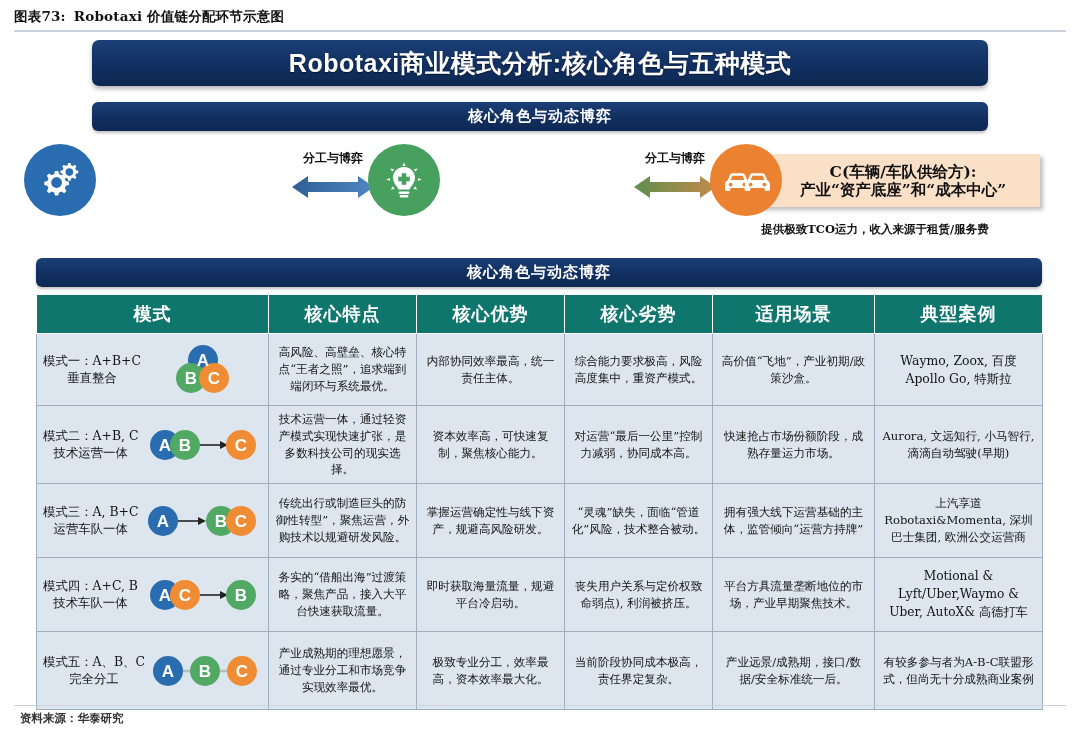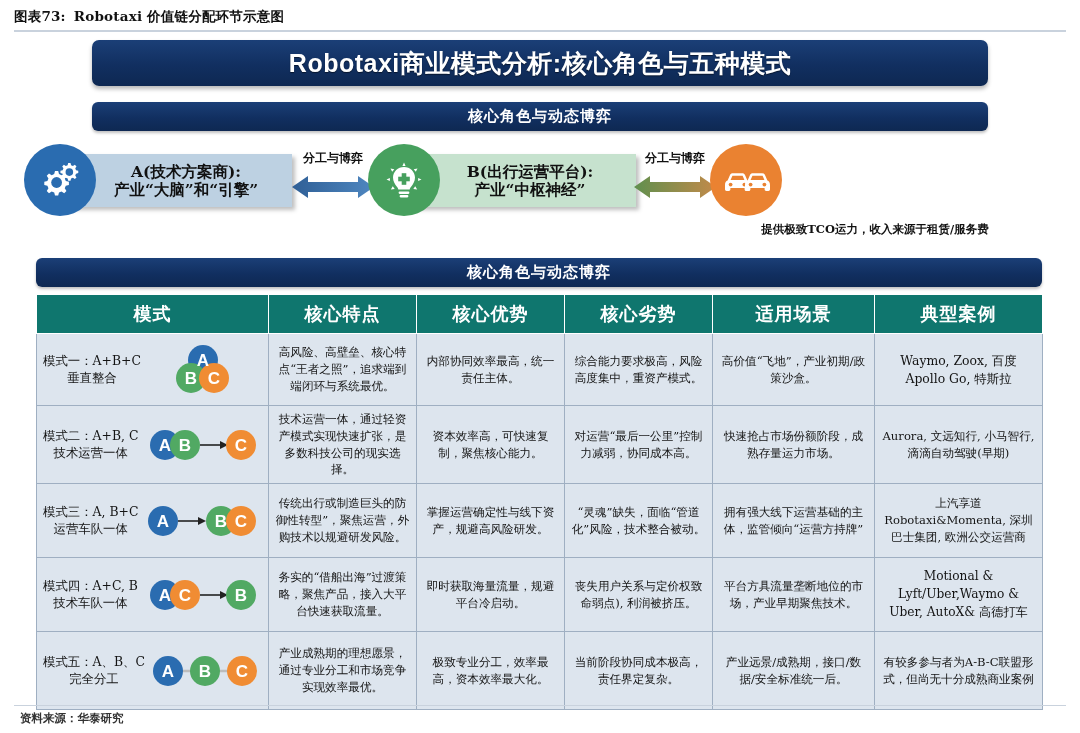--- a/index.html
+++ b/index.html
@@ -140,24 +140,20 @@
   <span>Robotaxi商业模式分析:核心角色与五种模式</span>
 </div>
 
 <div id="subbanner1">
   <span>核心角色与动态博弈</span>
 </div>
 
 <div id="roles">
 
   <div class="role-group" style="left:24px;width:268px;">
-    <div class="role-box" style="left:36px;width:232px;background:#bdd1e2;">
-      <div class="l1">A(技术方案商):</div>
-      <div class="l2">产业“大脑”和“引擎”</div>
-    </div>
     <div class="role-circle" style="background:#2a6cb0;">
       <svg width="46" height="46" viewBox="0 0 46 46">
         <g fill="#ffffff">
           <path d="M18 14 l3.2 0 .8 3.1 2.5 1.05 2.7-1.7 2.25 2.25 -1.7 2.7 1.05 2.5 3.1 .8 0 3.2 -3.1 .8 -1.05 2.5 1.7 2.7 -2.25 2.25 -2.7-1.7 -2.5 1.05 -.8 3.1 -3.2 0 -.8-3.1 -2.5-1.05 -2.7 1.7 -2.25-2.25 1.7-2.7 -1.05-2.5 -3.1-.8 0-3.2 3.1-.8 1.05-2.5 -1.7-2.7 2.25-2.25 2.7 1.7 2.5-1.05z"></path>
           <circle cx="19.6" cy="25.5" r="5.4" fill="#2a6cb0"></circle>
           <path d="M31.2 6 l2.3 0 .58 2.25 1.82 .76 1.96-1.23 1.63 1.63 -1.23 1.96 .76 1.82 2.25 .58 0 2.3 -2.25 .58 -.76 1.82 1.23 1.96 -1.63 1.63 -1.96-1.23 -1.82 .76 -.58 2.25 -2.3 0 -.58-2.25 -1.82-.76 -1.96 1.23 -1.63-1.63 1.23-1.96 -.76-1.82 -2.25-.58 0-2.3 2.25-.58 .76-1.82 -1.23-1.96 1.63-1.63 1.96 1.23 1.82-.76z"></path>
           <circle cx="32.35" cy="15.1" r="3.8" fill="#2a6cb0"></circle>
         </g>
       </svg>
     </div>
@@ -170,24 +166,20 @@
         <linearGradient id="ga1" x1="0" y1="0" x2="1" y2="0">
           <stop offset="0%" stop-color="#2f5f96"></stop>
             <stop offset="100%" stop-color="#4f87c0"></stop>
         </linearGradient>
       </defs>
       <polygon points="0,17 16,6 16,12 66,12 66,6 82,17 66,28 66,22 16,22 16,28" fill="url(#ga1)"></polygon>
     </svg>
   </div>
 
   <div class="role-group" style="left:368px;width:268px;">
-    <div class="role-box" style="left:36px;width:232px;background:#c6e2ce;">
-      <div class="l1">B(出行运营平台):</div>
-      <div class="l2">产业“中枢神经”</div>
-    </div>
     <div class="role-circle" style="background:#47a05e;">
       <svg width="48" height="48" viewBox="0 0 48 48">
         <g fill="#ffffff">
           <path d="M24 11 c-6.1 0-11 4.7-11 10.6 0 3.9 2 6.7 3.7 8.9 .9 1.2 1.5 2.1 1.6 3.1 l11.4 0 c.1-1 .7-1.9 1.6-3.1 1.7-2.2 3.7-5 3.7-8.9 C35 15.7 30.1 11 24 11z"></path>
           <rect x="18.6" y="35.6" width="10.8" height="2.3" rx="1.1"></rect>
           <rect x="19.6" y="39.1" width="8.8" height="2.3" rx="1.1"></rect>
           <path d="M24 6.5 l1.6 3.6 -3.2 0z"></path>
           <path d="M10.5 12.6 l3.8 .7 -2.1 2.4z"></path>
           <path d="M37.5 12.6 l-1.7 3.1 -2.1-2.4z"></path>
           <path d="M6.5 23.5 l3.4-1.6 0 3.2z"></path>
@@ -208,20 +200,24 @@
         <linearGradient id="ga2" x1="0" y1="0" x2="1" y2="0">
           <stop offset="0%" stop-color="#5f8f4e"></stop>
             <stop offset="100%" stop-color="#c28a4a"></stop>
         </linearGradient>
       </defs>
       <polygon points="0,17 16,6 16,12 66,12 66,6 82,17 66,28 66,22 16,22 16,28" fill="url(#ga2)"></polygon>
     </svg>
   </div>
 
   <div class="role-group" style="left:710px;width:330px;">
+    <div class="role-box" style="left:36px;width:294px;background:#fbe0c8;">
+      <div class="l1">C(车辆/车队供给方):</div>
+      <div class="l2">产业“资产底座”和“成本中心”</div>
+    </div>
     <div class="role-circle" style="background:#ea8231;">
       <svg width="50" height="44" viewBox="0 0 50 44">
         <g fill="#ffffff">
           <path d="M4 27 c0-2.4 1-3.9 2.6-4.5 l2.4-5.4 c.5-1.2 1.5-1.8 2.8-1.8 l9.4 0 c1.3 0 2.3 .6 2.8 1.8 l2.4 5.4 C27.9 23.1 29 24.6 29 27 l0 4.3 c0 .9-.7 1.6-1.6 1.6 l-2.2 0 c-.9 0-1.6-.7-1.6-1.6 l0-1.2 -14.2 0 0 1.2 c0 .9-.7 1.6-1.6 1.6 l-2.2 0 C4.7 32.9 4 32.2 4 31.3z"></path>
           <path d="M11.4 17.8 l10.2 0 1.8 4.3 -13.8 0z" fill="#ea8231"></path>
           <circle cx="9.6" cy="26.6" r="1.9" fill="#ea8231"></circle>
           <circle cx="23.4" cy="26.6" r="1.9" fill="#ea8231"></circle>
           <path d="M24 27 c0-2.4 1-3.9 2.6-4.5 l2.4-5.4 c.5-1.2 1.5-1.8 2.8-1.8 l9.4 0 c1.3 0 2.3 .6 2.8 1.8 l2.4 5.4 C47.9 23.1 49 24.6 49 27 l0 4.3 c0 .9-.7 1.6-1.6 1.6 l-2.2 0 c-.9 0-1.6-.7-1.6-1.6 l0-1.2 -14.2 0 0 1.2 c0 .9-.7 1.6-1.6 1.6 l-2.2 0 c-.9 0-1.6-.7-1.6-1.6z"></path>
           <path d="M31.4 17.8 l10.2 0 1.8 4.3 -13.8 0z" fill="#ea8231"></path>
           <circle cx="29.6" cy="26.6" r="1.9" fill="#ea8231"></circle>

